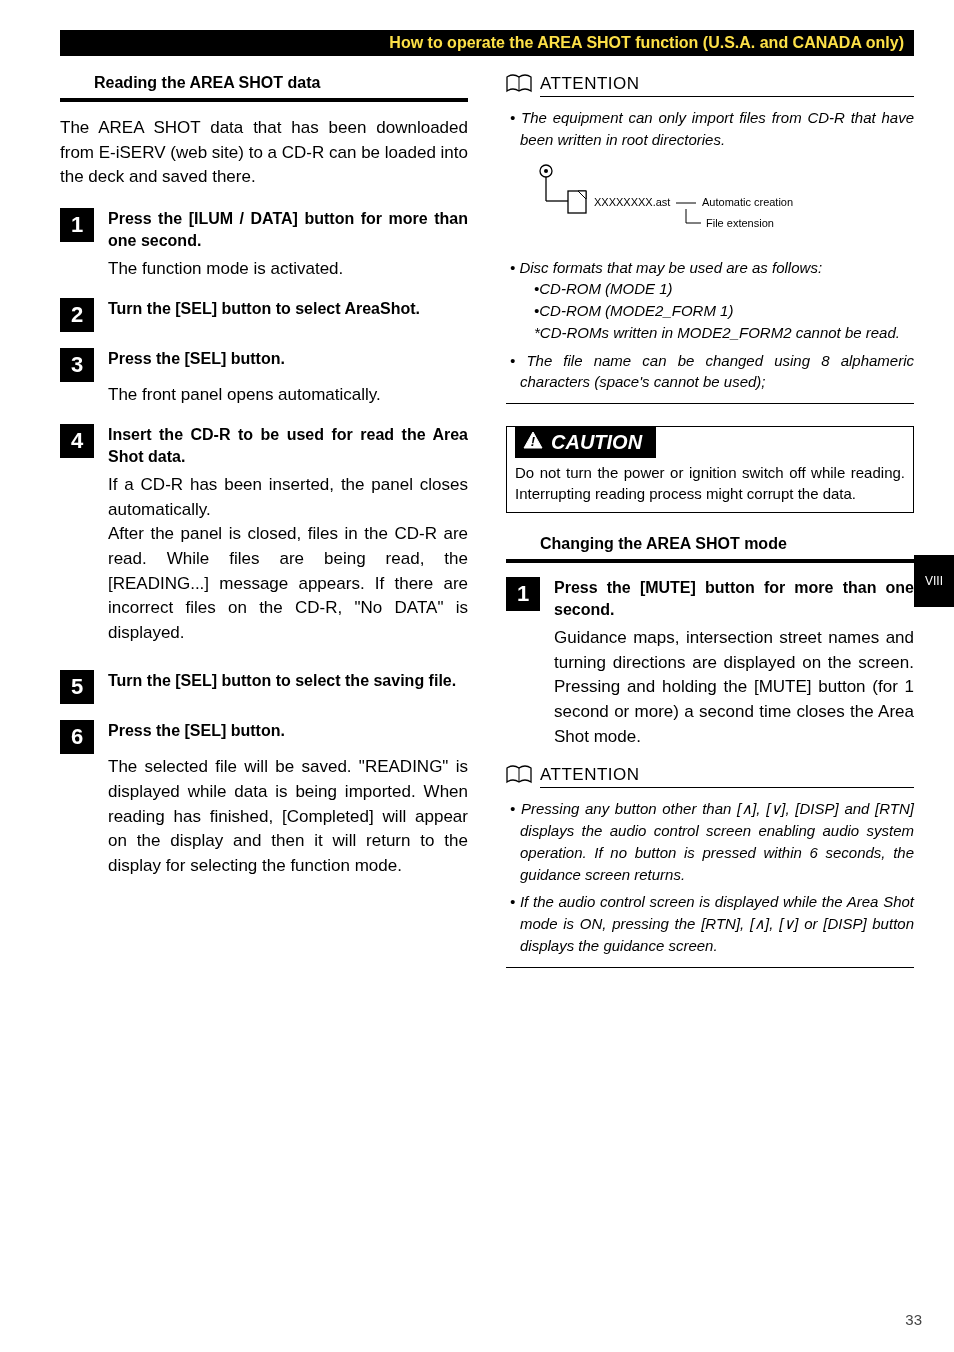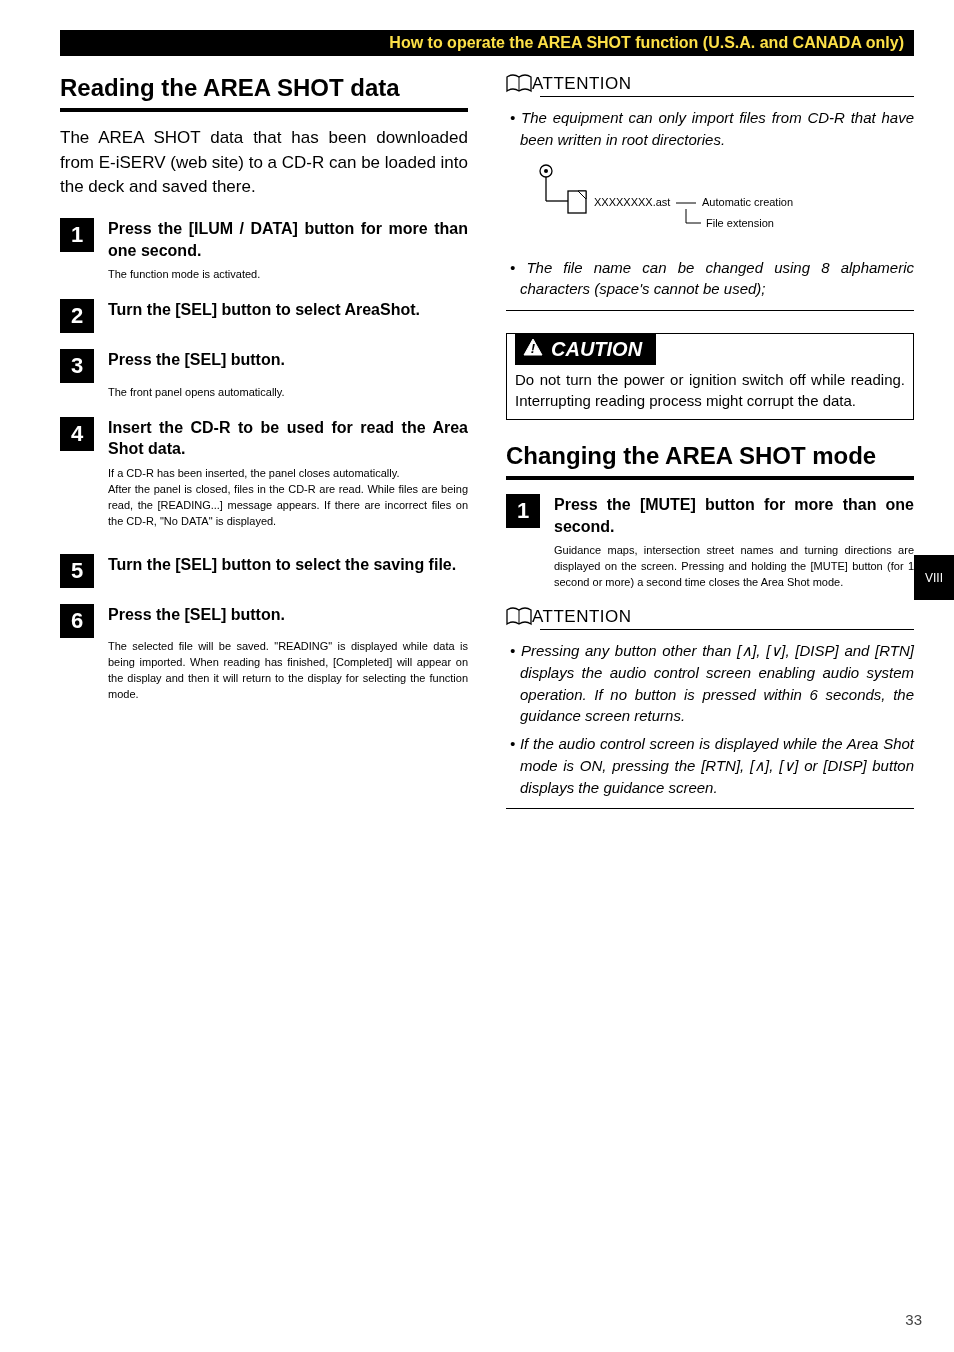--- a/index.html
+++ b/index.html
@@ -1,30 +1,30 @@
 <!DOCTYPE html>
 <html><head>
 <meta charset="utf-8">
 <style>
   * { box-sizing: border-box; margin: 0; padding: 0; }
   html, body { width: 954px; height: 1352px; background: #fff; font-family: Arial, Helvetica, sans-serif; color: #000; }
   .page { position: relative; width: 954px; height: 1352px; padding: 30px 40px 30px 60px; }
-  .side-tab { position: absolute; right: 0; top: 555px; width: 40px; height: 45px; background: #000; color: #fff; font-size: 12px; display: flex; align-items: center; justify-content: center; }
+  .side-tab { position: absolute; right: 0; top: 555px; width: 40px; height: 52px; background: #000; color: #fff; font-size: 12px; display: flex; align-items: center; justify-content: center; }
   .header-bar { background: #000; color: #fde047; font-weight: bold; font-size: 16px; padding: 4px 10px; text-align: right; margin-bottom: 18px; }
   .columns { display: flex; gap: 38px; }
   .col { flex: 1; min-width: 0; }
-  .section-title { font-size: 24px; font-weight: bold; margin-bottom: 6px; }
+  .section-title { font-size: 16px; font-weight: bold; margin-bottom: 6px; margin-left: 34px; }
   .thick-rule { height: 4px; background: #000; margin-bottom: 14px; }
   .intro { font-size: 17px; line-height: 1.45; text-align: justify; margin-bottom: 18px; }
   .step { display: flex; gap: 14px; margin-bottom: 16px; }
   .step-num { flex: 0 0 34px; height: 34px; background: #000; color: #fff; font-size: 22px; font-weight: bold; display: flex; align-items: center; justify-content: center; }
   .step-body { flex: 1; min-width: 0; }
   .step-head { font-size: 16px; font-weight: bold; text-align: justify; line-height: 1.35; margin-bottom: 6px; }
-  .step-desc { font-size: 11px; text-align: justify; line-height: 1.45; }
-  .attention-row { display: flex; align-items: center; gap: 0; margin-bottom: 2px; }
+  .step-desc { font-size: 17px; text-align: justify; line-height: 1.45; }
+  .attention-row { display: flex; align-items: center; gap: 8px; margin-bottom: 2px; }
   .attention-label { font-size: 17px; letter-spacing: 0.5px; }
   .attention-rule { border-bottom: 1px solid #000; margin-bottom: 10px; margin-left: 34px; }
   .book-icon { width: 26px; height: 20px; }
   .bullets { font-size: 15px; line-height: 1.45; }
   .bullets li { list-style: none; padding-left: 14px; text-indent: -10px; text-align: justify; margin-bottom: 6px; font-style: italic; }
   .bullets li::before { content: "• "; }
   .sub { padding-left: 14px; text-indent: 0; }
   .caution-box { border: 1px solid #000; padding: 0 8px 8px 8px; margin-top: 22px; margin-bottom: 22px; font-size: 15px; line-height: 1.4; }
   .caution-title-wrap { margin: 0 -8px 4px -8px; padding: 0 8px; }
   .caution-title { display: inline-flex; align-items: center; gap: 8px; background: #000; color: #fff; font-style: italic; font-weight: bold; font-size: 20px; padding: 2px 14px 2px 8px; margin-top: -1px; }
@@ -126,20 +126,26 @@
           <text x="68" y="45" font-size="11">XXXXXXXX.ast</text>
           <line x1="150" y1="42" x2="170" y2="42" stroke="#000" stroke-width="1"></line>
           <text x="176" y="45" font-size="11">Automatic creation</text>
           <line x1="160" y1="48" x2="160" y2="62" stroke="#000" stroke-width="1"></line>
           <line x1="160" y1="62" x2="175" y2="62" stroke="#000" stroke-width="1"></line>
           <text x="180" y="66" font-size="11">File extension</text>
         </svg>
       </div>
 
       <ul class="bullets">
+        <li>
+          <span>Disc formats that may be used are as follows:</span>
+          <div class="sub">•CD-ROM (MODE 1)</div>
+          <div class="sub">•CD-ROM (MODE2_FORM 1)</div>
+          <div class="sub" style="text-align:justify;">*CD-ROMs written in MODE2_FORM2 cannot be read.</div>
+        </li>
         <li>The file name can be changed using 8 alphameric characters (space's cannot be used);</li>
       </ul>
       <div style="border-bottom:1px solid #000; margin-top:10px;"></div>
 
       <div class="caution-box">
         <div class="caution-title-wrap">
           <span class="caution-title">
             <span class="warn-tri">
               <svg width="20" height="18" viewBox="0 0 20 18">
                   <path d="M10 1 L19 17 H1 Z" fill="#fff" stroke="#fff" stroke-width="1"></path>

